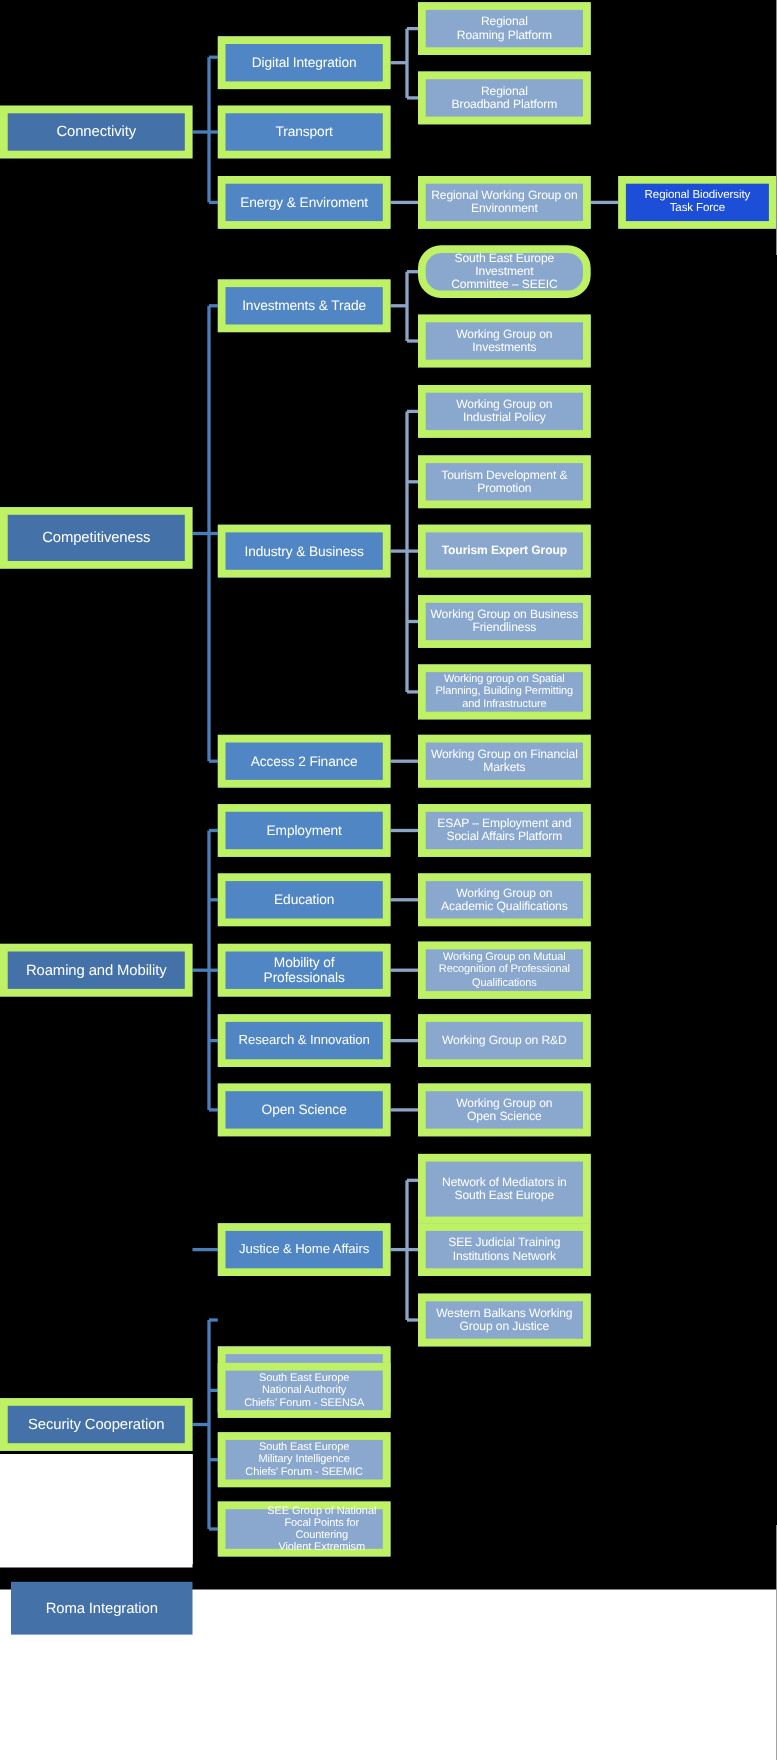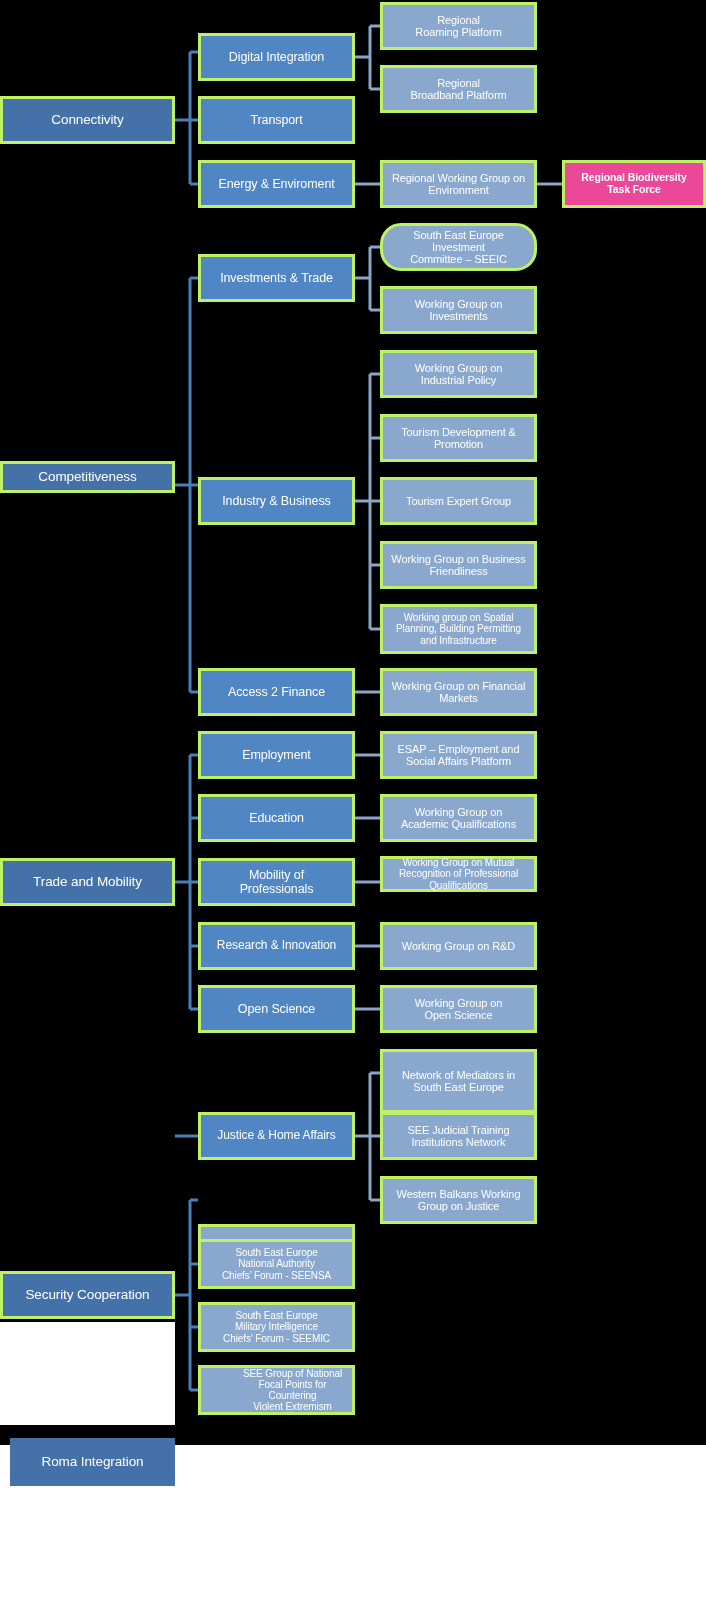--- a/index.html
+++ b/index.html
@@ -12,28 +12,28 @@
   }
   
   .plate{position:absolute;background:#ffffff;}
   .node{
     position:absolute;
     box-sizing:border-box;
     display:flex;align-items:center;justify-content:center;
     text-align:center;
     color:#ffffff;
     line-height:1.12;
-    border:3px solid #bef264;
+    border:7px solid #bef264;
     letter-spacing:-0.1px;
   }
   .node span{display:block;padding:0 3px;}
   .lvl1{background:#4472a8;font-size:13.5px;}
   .lvl2{background:#5086c4;font-size:12.5px;}
   .lvl3{background:#8aa8ce;font-size:11px;}
-  .lvl4{background:#ec4899;font-size:10.5px;font-weight:bold;}
+  .lvl4{background:#1d4ed8;font-size:10.5px;}
   .noborder{border:none;}
   .empty{background:#ffffff;border:3px solid #ffffff;}
   svg.links{position:absolute;left:0;top:0;width:706px;height:1600px;pointer-events:none;}
   svg.links path,svg.links line{fill:none;stroke:#4a7ebb;stroke-width:3;}
   svg.links .thin{stroke:#8ba5c6;stroke-width:3;}
 </style>
 </head>
 <body>
 
 <div id="chart">
@@ -106,26 +106,26 @@
     <path d="M190,1200 H198"></path>
     <path d="M190,1264 H198"></path>
     <path d="M190,1327 H198"></path>
     <path d="M190,1390 H198"></path>
   </svg>
 
   <div class="node lvl1" style="left:0px;top:96px;width:175px;height:48px;">
     <span>Connectivity</span>
   </div>
 
-  <div class="node lvl1" style="left:0px;top:461px;width:175px;height:32px;">
+  <div class="node lvl1" style="left:0px;top:461px;width:175px;height:56px;">
     <span>Competitiveness</span>
   </div>
 
   <div class="node lvl1" style="left:0px;top:858px;width:175px;height:48px;">
-    <span>Trade and Mobility</span>
+    <span>Roaming and Mobility</span>
   </div>
 
 
   <div class="node lvl1" style="left:0px;top:1271px;width:175px;height:48px;">
     <span>Security Cooperation</span>
   </div>
 
   <div class="node empty" style="left:0px;top:1322px;width:175px;height:100px;">
     <span></span>
   </div>
@@ -172,21 +172,21 @@
   </div>
   <div class="node lvl3" style="left:380px;top:286px;width:157px;height:48px;">
     <span>Working Group on<br>Investments</span>
   </div>
   <div class="node lvl3" style="left:380px;top:350px;width:157px;height:48px;">
     <span>Working Group on<br>Industrial Policy</span>
   </div>
   <div class="node lvl3" style="left:380px;top:414px;width:157px;height:48px;">
     <span>Tourism Development &amp;<br>Promotion</span>
   </div>
-  <div class="node lvl3" style="left:380px;top:477px;width:157px;height:48px;">
+  <div class="node lvl3" style="left:380px;top:477px;width:157px;height:48px;font-weight:bold;">
     <span>Tourism Expert Group</span>
   </div>
   <div class="node lvl3" style="left:380px;top:541px;width:157px;height:48px;">
     <span>Working Group on Business<br>Friendliness</span>
   </div>
   <div class="node lvl3" style="left:380px;top:604px;width:157px;height:50px;font-size:10px;">
     <span>Working group on Spatial<br>Planning, Building Permitting<br>and Infrastructure</span>
   </div>
   <div class="node lvl3" style="left:380px;top:668px;width:157px;height:48px;">
     <span>Working Group on Financial<br>Markets</span>
@@ -207,21 +207,21 @@
   <div class="node lvl2" style="left:198px;top:985px;width:157px;height:48px;">
     <span>Open Science</span>
   </div>
 
   <div class="node lvl3" style="left:380px;top:731px;width:157px;height:48px;">
     <span>ESAP – Employment and<br>Social Affairs Platform</span>
   </div>
   <div class="node lvl3" style="left:380px;top:794px;width:157px;height:48px;">
     <span>Working Group on<br>Academic Qualifications</span>
   </div>
-  <div class="node lvl3" style="left:380px;top:856px;width:157px;height:36px;font-size:10px;">
+  <div class="node lvl3" style="left:380px;top:856px;width:157px;height:52px;font-size:10px;">
     <span>Working Group on Mutual<br>Recognition of Professional<br>Qualifications</span>
   </div>
   <div class="node lvl3" style="left:380px;top:922px;width:157px;height:48px;">
     <span>Working Group on R&amp;D</span>
   </div>
   <div class="node lvl3" style="left:380px;top:985px;width:157px;height:48px;">
     <span>Working Group on<br>Open Science</span>
   </div>
 
   <div class="node lvl2" style="left:198px;top:1112px;width:157px;height:48px;font-size:12px;">

